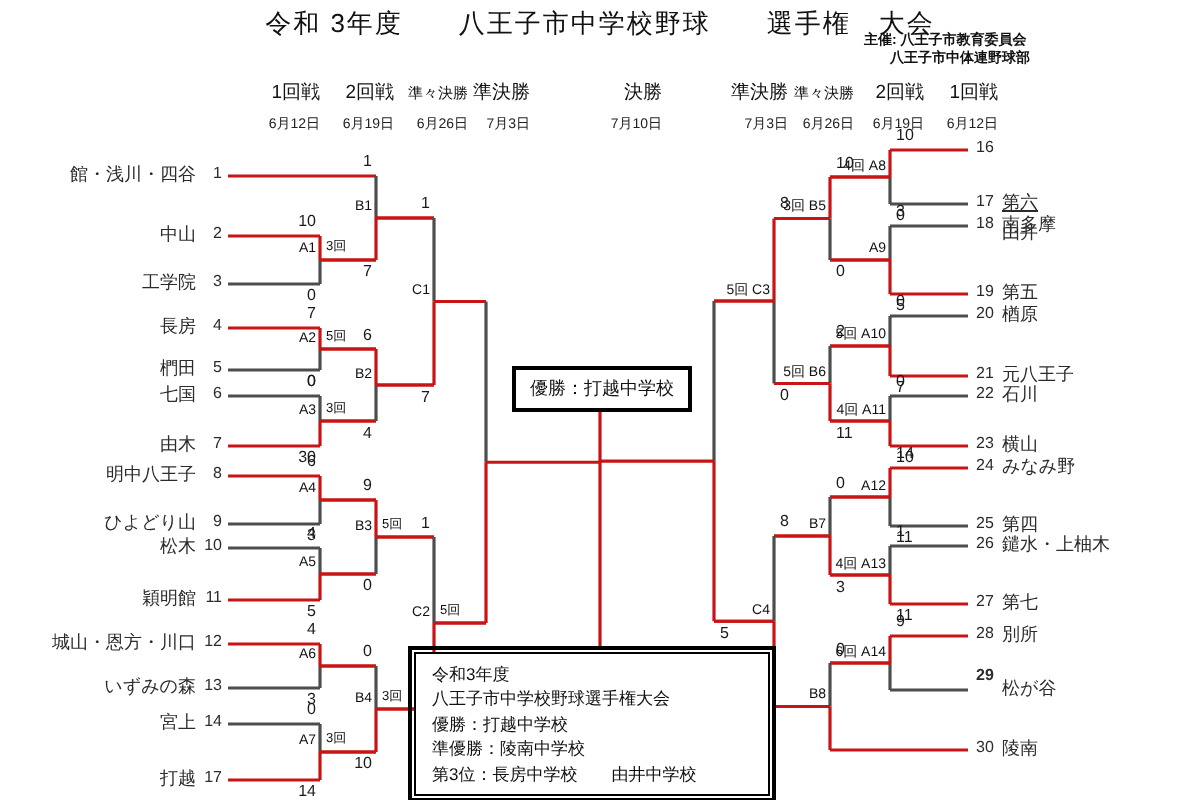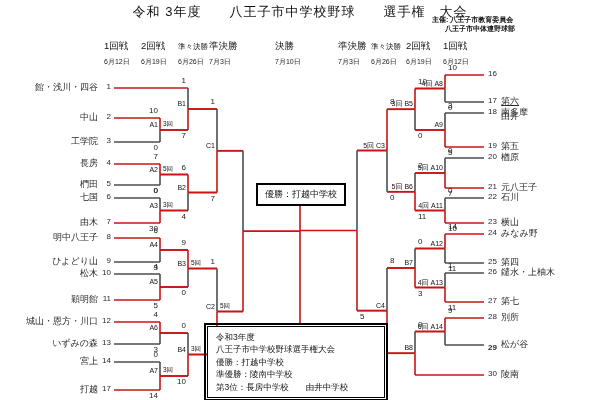--- a/index.html
+++ b/index.html
@@ -9,21 +9,21 @@
   #overlay{position:absolute;left:0;top:0;width:600px;height:400px;}
   .bt{position:absolute;white-space:nowrap;color:#1a1a1a;line-height:1;}
   .tname{font-size:9px;color:#2b2b2b;}
   .seed{font-size:8px;color:#2b2b2b;}
   .score{font-size:8px;color:#1a1a1a;}
   .mlabel{font-size:7px;color:#111;}
   .called{font-size:6.5px;color:#111;}
   .title{position:absolute;left:0;top:3px;width:600px;text-align:center;
          font-size:13px;letter-spacing:1px;color:#111;}
   .org{position:absolute;font-size:7px;font-weight:bold;color:#111;white-space:nowrap;}
-  .rh{position:absolute;width:56px;text-align:left;top:40px;}
+  .rh{position:absolute;width:56px;text-align:right;top:40px;}
   .rh .rlabel{font-size:9.5px;color:#111;display:block;margin-bottom:4px;}
   .rh.small .rlabel{font-size:7.5px;margin-top:2px;margin-bottom:5px;}
   .rh .rdate{font-size:7px;color:#222;display:block;}
   #champ{position:absolute;left:256px;top:183px;width:86px;height:19px;background:#fff;
          border:2px solid #000;font-size:9px;color:#111;text-align:center;line-height:19px;z-index:3;}
   #resbox{position:absolute;left:207px;top:326px;width:168px;height:66px;background:#fff;
           border:1px solid #000;outline:2px solid #000;outline-offset:1px;z-index:3;
           padding:4px 0 0 8px;}
   #resbox div{font-size:8.5px;color:#111;line-height:12.4px;white-space:nowrap;}
   .r0{left:104px}.r1{left:141px}.r2{left:178px}.r3{left:209px}.r4{left:275px}
@@ -268,21 +268,21 @@
       <div class="bt seed" style="left: 488px; top: 229px;">24</div>
       <div class="bt tname" style="left: 501px; top: 258px;">第四</div>
       <div class="bt seed" style="left: 488px; top: 258px;">25</div>
       <div class="bt tname" style="left: 501px; top: 268px;">鑓水・上柚木</div>
       <div class="bt seed" style="left: 488px; top: 268px;">26</div>
       <div class="bt tname" style="left: 501px; top: 297px;">第七</div>
       <div class="bt seed" style="left: 488px; top: 297px;">27</div>
       <div class="bt tname" style="left: 501px; top: 313px;">別所</div>
       <div class="bt seed" style="left: 488px; top: 313px;">28</div>
       <div class="bt tname" style="left: 501px; top: 340px;">松が谷</div>
-      <div class="bt seed" style="left: 488px; top: 344px; font-weight: bold;">29</div>
+      <div class="bt seed" style="left: 488px; top: 334px; font-weight: bold;">29</div>
       <div class="bt tname" style="left: 501px; top: 370px;">陵南</div>
       <div class="bt seed" style="left: 488px; top: 370px;">30</div>
       <div class="bt score" style="right: 442px; top: 107px;">10</div>
       <div class="bt score" style="right: 442px; top: 144px;">0</div>
       <div class="bt mlabel" style="right: 442px; top: 121px;">A1</div>
       <div class="bt called" style="left: 163px; top: 121px;">3回</div>
       <div class="bt score" style="right: 442px; top: 153px;">7</div>
       <div class="bt score" style="right: 442px; top: 187px;">0</div>
       <div class="bt mlabel" style="right: 442px; top: 165.5px;">A2</div>
       <div class="bt called" style="left: 163px; top: 165.5px;">5回</div>

